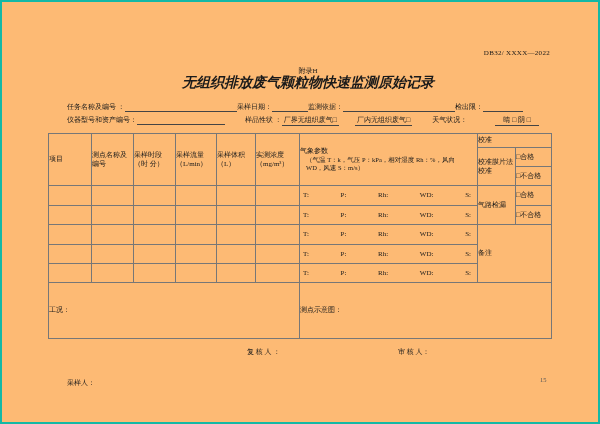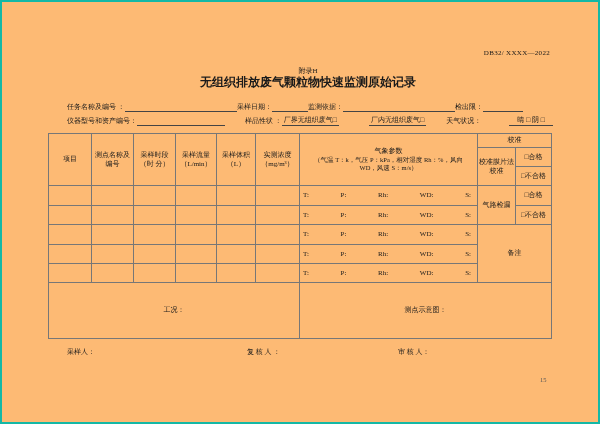--- a/index.html
+++ b/index.html
@@ -5,36 +5,36 @@
   html,body{margin:0;padding:0;background:#fff;}
   .page{
     position:relative;width:600px;height:424px;background:#fdba74;
     font-family:"Liberation Serif","DejaVu Serif",serif;
     color:#1a1a1a;box-sizing:border-box;border:2px solid #14b8a6;
     overflow:hidden;
   }
   .std-no{position:absolute;top:47px;right:48px;font-size:7px;letter-spacing:.3px;}
   .title-block{position:absolute;top:64px;left:0;right:0;text-align:center;line-height:11px;padding-left:16px;}
   .t-appendix,.t-sub{font-size:7px;}
-  .t-main{font-size:12px;font-weight:bold;}
-  .form-line{position:absolute;left:65px;display:flex;align-items:flex-end;font-size:7px;white-space:nowrap;}
+  .t-main{font-size:14px;font-weight:bold;font-style:italic;}
+  .form-line{position:absolute;left:65px;display:flex;align-items:flex-start;font-size:7px;white-space:nowrap;}
   .fl1{top:100px;width:456px;}
   .fl2{top:113px;width:468px;}
   .ul{border-bottom:1px solid #444;display:inline-block;height:9px;}
   .ul-grow{flex:1 1 auto;}
   .ul-text{border-bottom:1px solid #444;padding:0 2px;}
-  .gap8{margin-left:20px;}.gap14{margin-left:30px;}
+  .gap8{margin-left:20px;}.gap14{margin-left:16px;}
   .doc-table{position:absolute;top:131px;left:46px;border-collapse:collapse;table-layout:fixed;width:503px;}
-  .doc-table td{border:1px solid #777;padding:0;font-size:7px;line-height:9px;text-align:center;vertical-align:middle;overflow:hidden;}
+  .doc-table td{border:1px solid #777;padding:0;font-size:7px;line-height:9px;text-align:left;vertical-align:middle;overflow:hidden;}
   .wx-note{font-size:6.5px;line-height:8.5px;padding:0 6px;}
   .wx-row{display:flex;justify-content:space-between;padding:0 6px 0 3px;}
   .tl{text-align:left;vertical-align:top;padding:2px 3px;}
   .footer{position:absolute;top:345px;left:0;width:600px;height:14px;font-size:7px;}
   .footer span{position:absolute;top:0;}
-  .f-sampler{left:65px;}
+  .f-sampler{left:65px;margin-top:31px;}
   .f-reviewer{left:245px;}
   .f-auditor{left:355px;margin-left:41px;}
   .page-num{position:absolute;top:374px;left:538px;font-size:6.5px;color:#555;}
 </style>
 </head>
 <body>
 
 <div class="page">
 
   <div class="std-no">DB32/ XXXX—2022</div>

